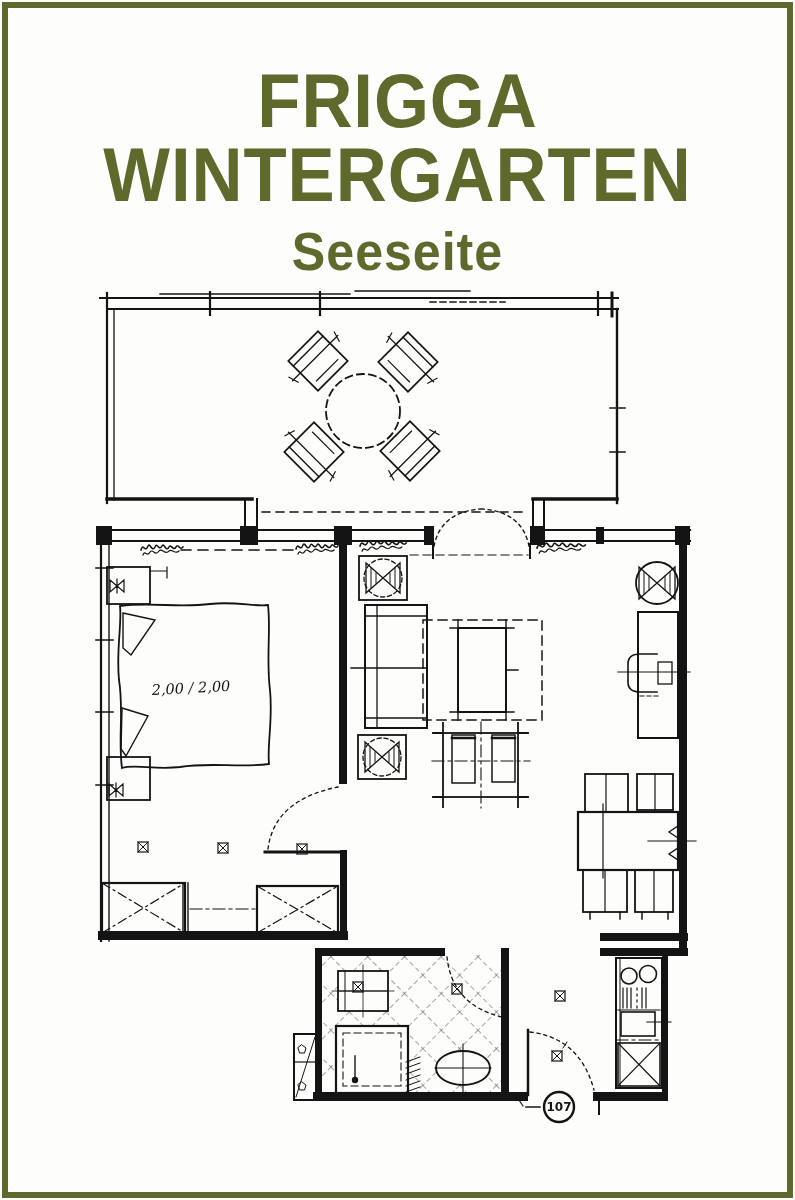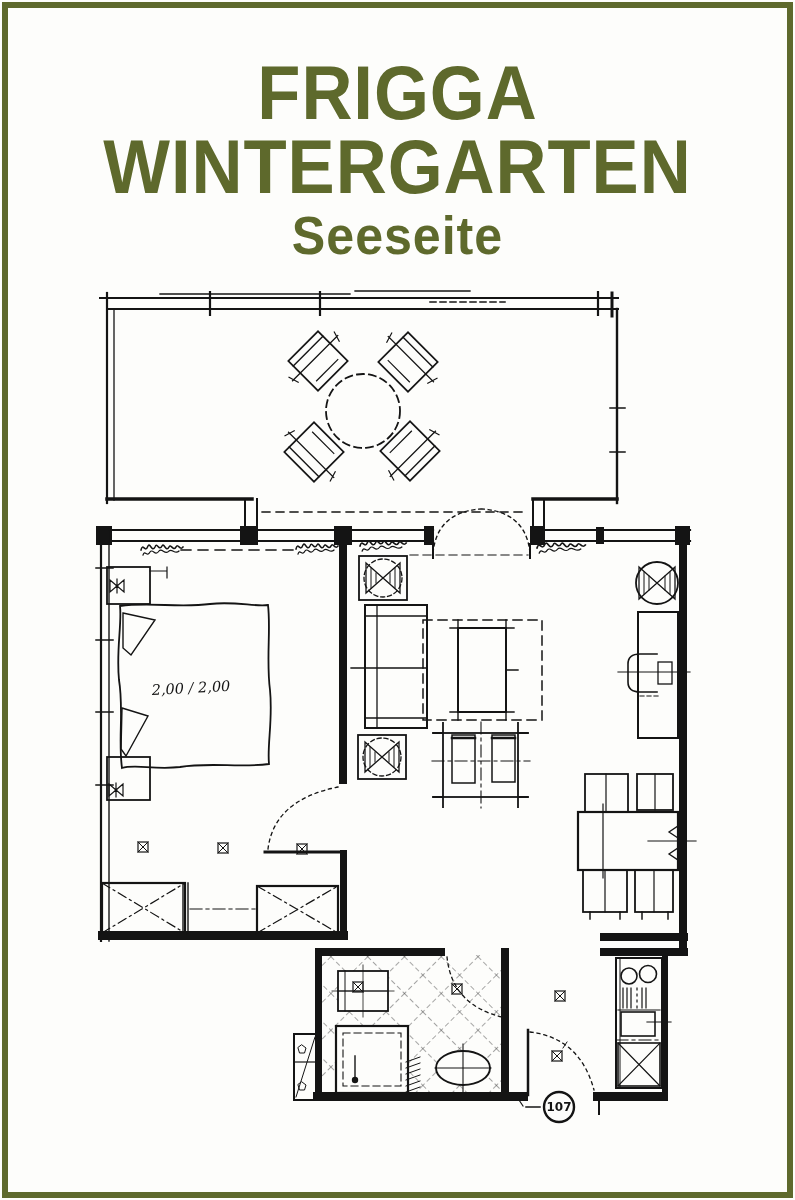--- a/index.html
+++ b/index.html
@@ -18,21 +18,21 @@
   svg .fillink{fill:#141414;stroke:none;}
   text.hand{font-family:"DejaVu Serif",serif;font-style:italic;font-size:14.5px;fill:#141414;}
   text.badge{font-family:"DejaVu Sans",sans-serif;font-weight:bold;font-size:12px;fill:#141414;text-anchor:middle;}
 </style>
 </head>
 <body>
 
 <div class="frame"></div>
 
 <header>
-  <h1 style="margin:0;">
+  <h1 style="margin:8px;">
     <span class="t-line">FRIGGA</span>
     <span class="t-line">WINTERGARTEN</span>
   </h1>
   <div class="subtitle">Seeseite</div>
 </header>
 
 <svg class="plan" width="795" height="1200" viewBox="0 0 795 1200">
   <defs>
     <pattern id="tiles" width="26" height="26" patternUnits="userSpaceOnUse" patternTransform="rotate(45)">
       <path d="M0 0H26M0 0V26" stroke="#3a3a3a" stroke-width="0.9" stroke-dasharray="5,3" fill="none"></path>

